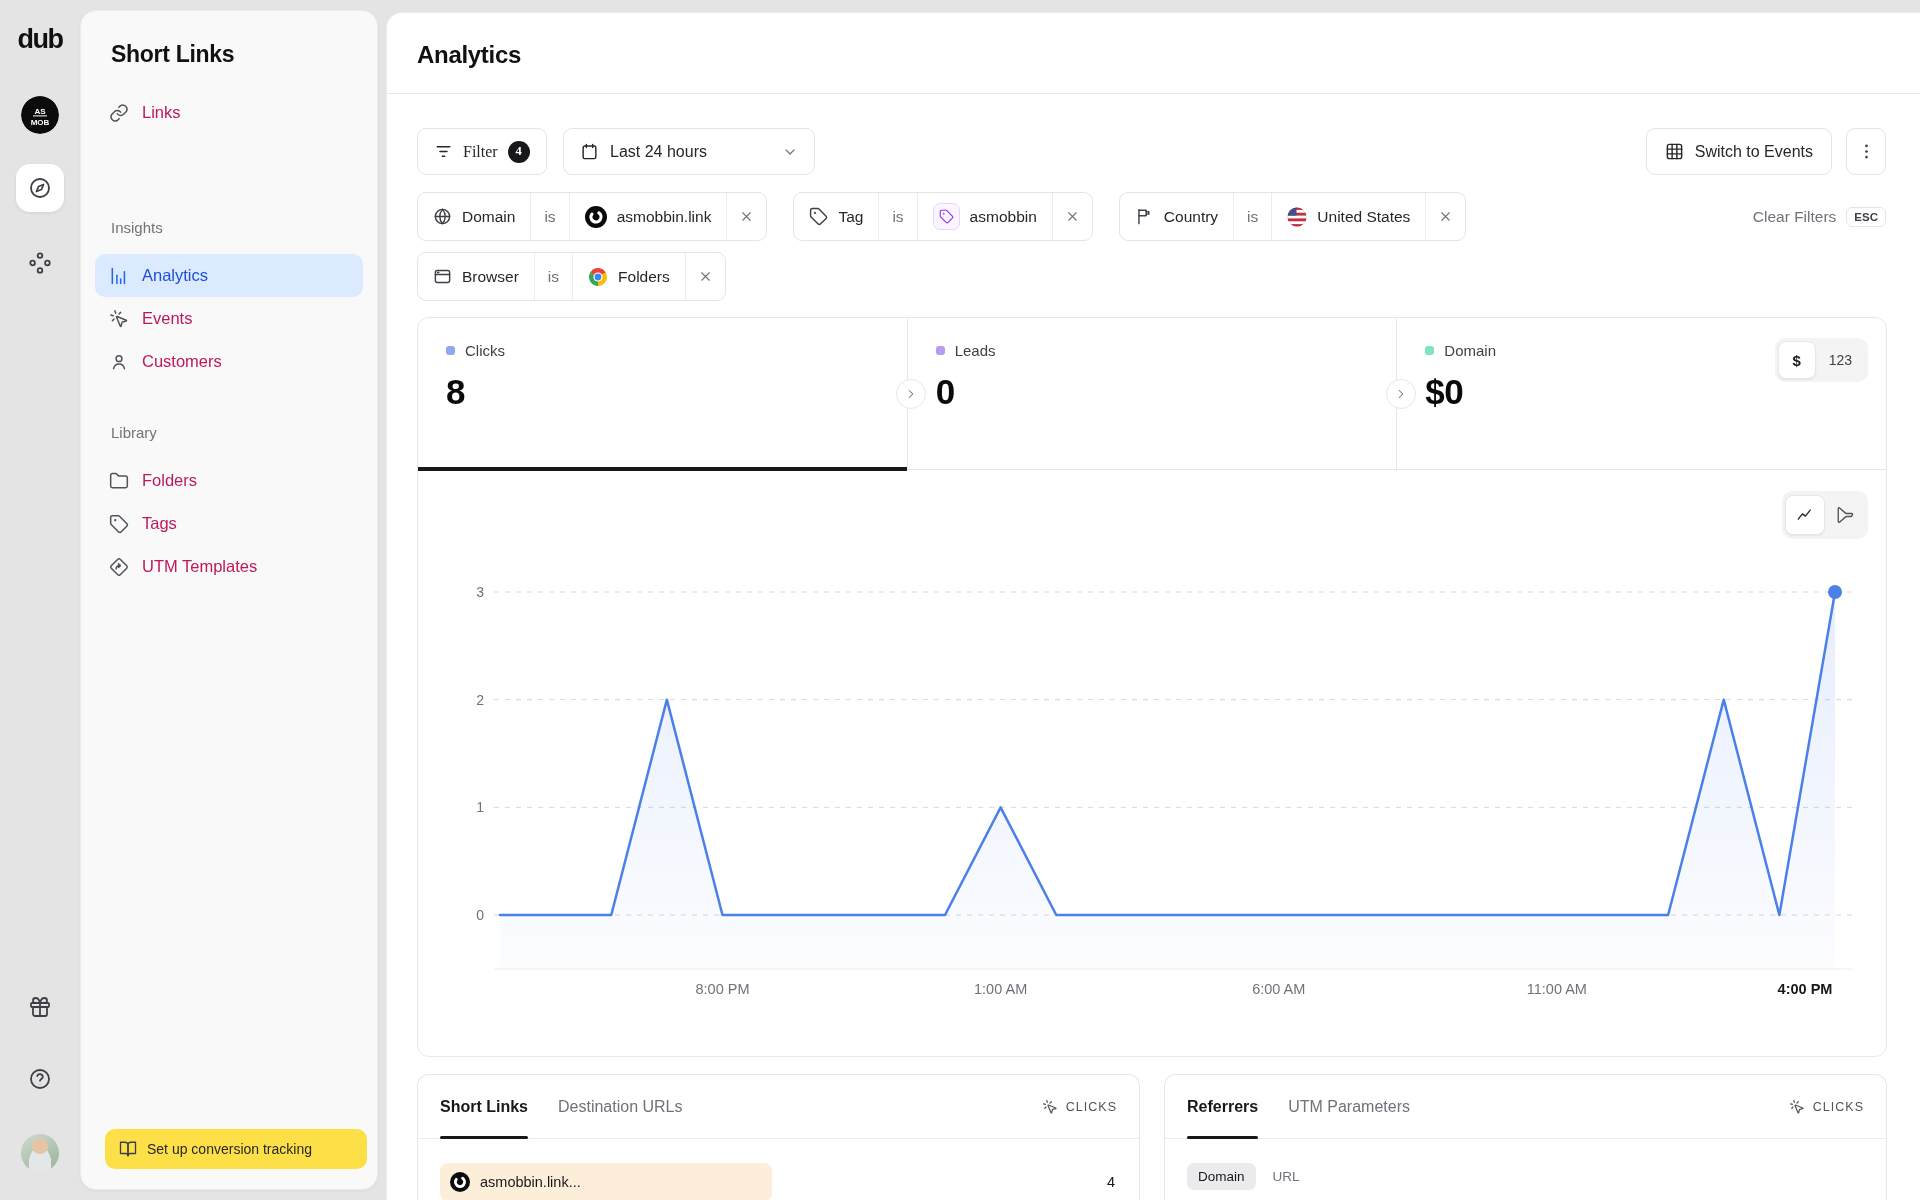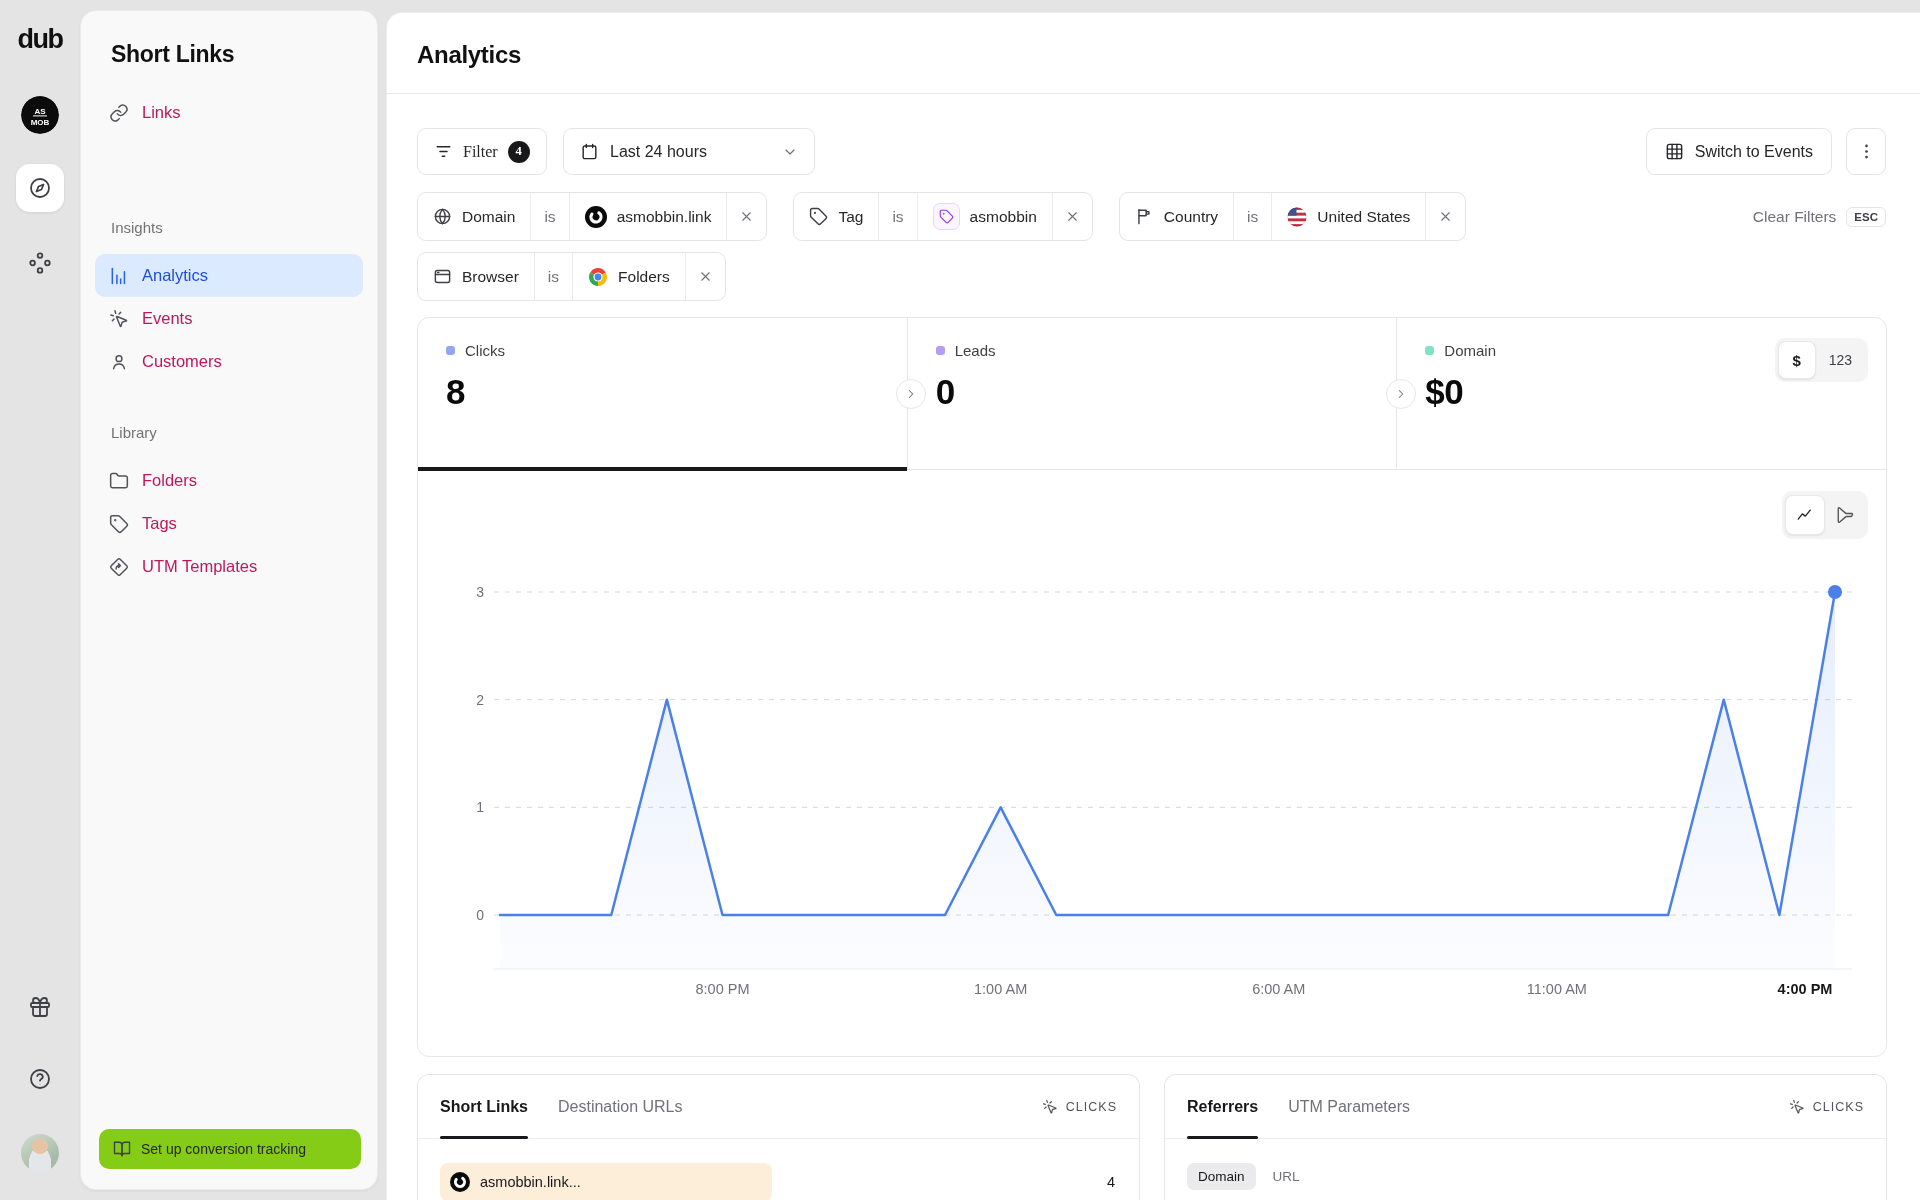--- a/index.html
+++ b/index.html
@@ -21,21 +21,21 @@
                 linear-gradient(150deg,#cfdccf,#a9bCA9 70%,#9db49d); }
 
   
   .sidebar { position:absolute; left:80px; top:10px; width:298px; height:1180px; background:#f9f9f9; border:1px solid #ececec; border-radius:16px; box-shadow:0 1px 3px rgba(0,0,0,.05); }
   .sb-title { position:absolute; left:30px; top:30px; font-size:23px; font-weight:700; color:#111; letter-spacing:-.3px; }
   .nav-item { position:absolute; left:14px; width:268px; height:43px; border-radius:10px; display:flex; align-items:center; gap:13px; padding:0 14px; font-size:16.5px; font-weight:500; color:#be185d; cursor:pointer; }
   .nav-item .nico { width:20px; height:20px; color:#52525b; flex:0 0 20px; }
   .nav-item.active { background:#dbeafe; color:#1d4ed8; }
   .nav-item.active .nico { color:#2563eb; }
   .sb-sec { position:absolute; left:30px; font-size:15px; color:#737373; }
-  .sb-footer-btn { position:absolute; left:18px; bottom:20px; width:262px; height:40px; background:#84cc16; border-radius:10px; display:flex; align-items:center; gap:10px; padding:0 14px; font-size:14px; font-weight:500; color:#27272a; cursor:pointer; }
+  .sb-footer-btn { position:absolute; left:24px; bottom:20px; width:262px; height:40px; background:#fde047; border-radius:10px; display:flex; align-items:center; gap:10px; padding:0 14px; font-size:14px; font-weight:500; color:#27272a; cursor:pointer; }
   .sb-footer-btn .nico { width:18px; height:18px; color:#3f3f46; }
 
   
   .main { position:absolute; left:386px; top:12px; width:1534px; height:1188px; background:#fff; border-radius:16px 0 0 0; border-left:1px solid #ececec; border-top:1px solid #ececec; overflow:hidden; }
   .page-title { position:absolute; left:30px; top:28px; font-size:24px; font-weight:700; color:#111; letter-spacing:-.3px; }
   .hdr-divider { position:absolute; left:0; right:0; top:80px; height:1px; background:#e9e9e9; }
 
   .btn { display:inline-flex; align-items:center; background:#fff; border:1px solid #e4e4e7; border-radius:9px; cursor:pointer; color:#27272a; font-size:16px; font-weight:500; }
   .filter-btn { position:absolute; left:30px; top:115px; height:47px; padding:0 16px; gap:10px;font-family:Liberation Serif, serif; }
   .count-badge { width:22px; height:22px; border-radius:50%; background:#18181b; color:#fff; font-size:12.5px; font-weight:600; display:flex; align-items:center; justify-content:center; }

